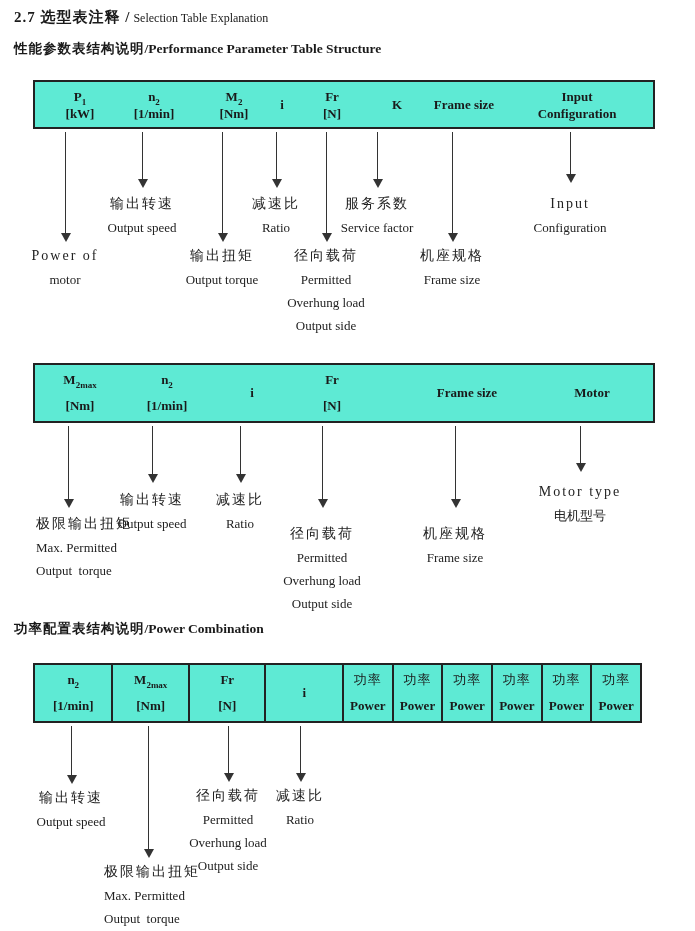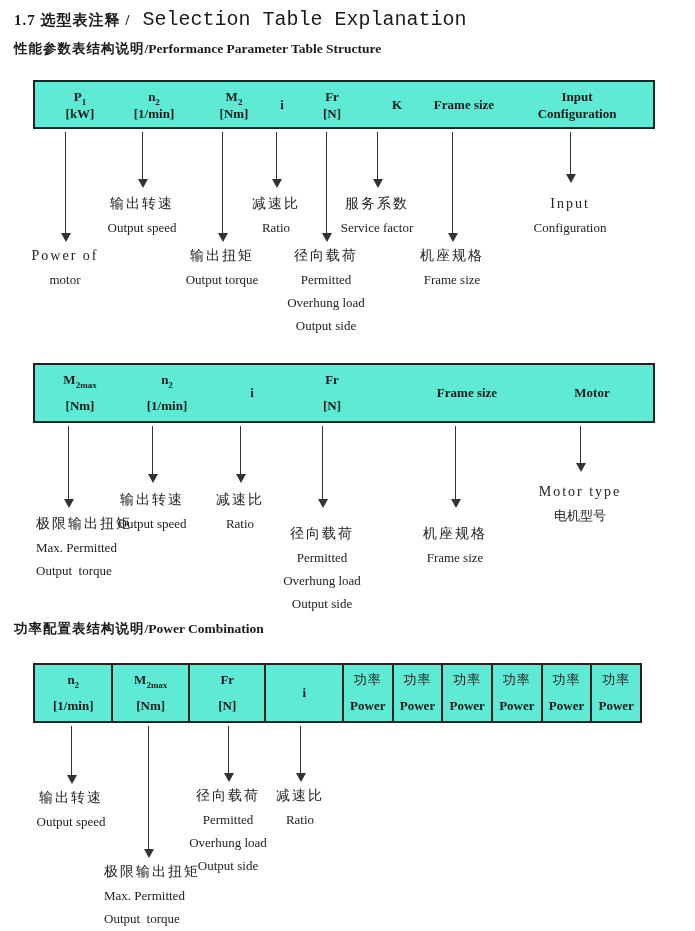--- a/index.html
+++ b/index.html
@@ -2,21 +2,21 @@
 <html><head>
 <meta charset="utf-8">
 <style>
   html,body{margin:0;padding:0;background:#fff;}
   .page{position:relative;width:695px;height:931px;background:#ffffff;
         font-family:"Liberation Serif",serif;color:#1a1a1a;overflow:hidden;}
 
   
   .doc-title{position:absolute;left:14px;top:8px;font-size:16px;}
   .doc-title .zh{font-weight:bold;font-size:15px;letter-spacing:1px;}
-  .doc-title .en{font-size:20px;font-family:Liberation Mono, monospace;}
+  .doc-title .en{font-size:12px;}
   .sec-heading{position:absolute;left:14px;font-weight:bold;font-size:13.5px;}
   .sec-heading .zh{letter-spacing:1px;}
 
   
   .tbox{position:absolute;background:#5eead4;border:2px solid #222;box-sizing:border-box;}
   .t-col{position:absolute;top:0;height:100%;width:110px;display:flex;flex-direction:column;
          justify-content:center;text-align:center;font-weight:bold;font-size:13px;}
   .t-line{line-height:17px;white-space:pre;}
   .t-line:empty{display:none;}
   .tbox.tall .t-line{line-height:26px;}
@@ -39,21 +39,21 @@
   .label .lbl-line{line-height:23px;font-size:13px;white-space:pre;}
   .label .lbl-line:first-child{font-size:14px;letter-spacing:2px;line-height:24px;}
   .label.left{text-align:left;width:160px;}
 </style>
 </head>
 <body>
 
 <div class="page">
 
   <div class="doc-title">
-    <span class="zh">1.7 选型表注释 /</span><span class="en"> Selection Table Explanation</span>
+    <span class="zh">2.7 选型表注释 /</span><span class="en"> Selection Table Explanation</span>
   </div>
 
   <div class="sec-heading" style="top:40px">
     <span class="zh">性能参数表结构说明</span><span class="en">/Performance Parameter Table Structure</span>
   </div>
 
   <div class="tbox" style="left:33px;top:80px;width:622px;height:49px">
     <div class="t-col" style="left:-10px">
       <div class="t-line"><span>P</span><sub>1</sub></div>
       <div class="t-line">[kW]</div>

